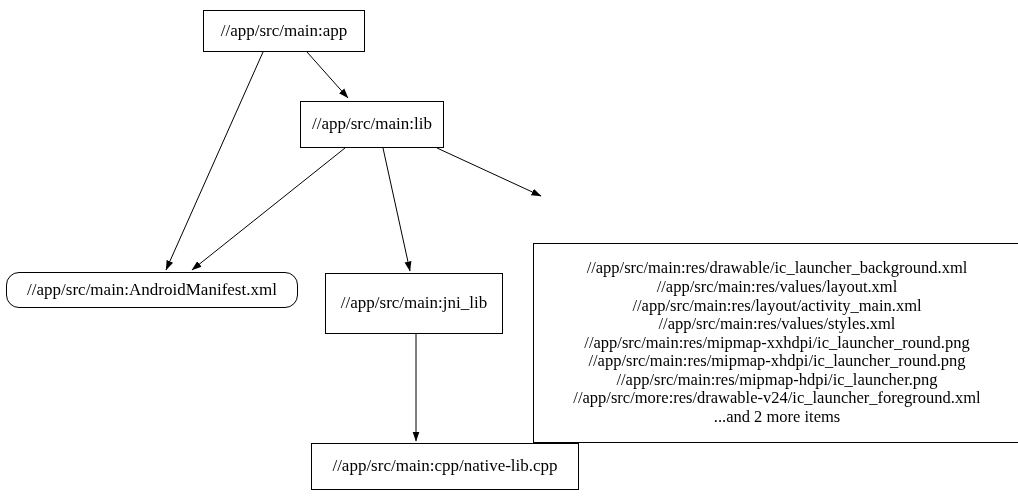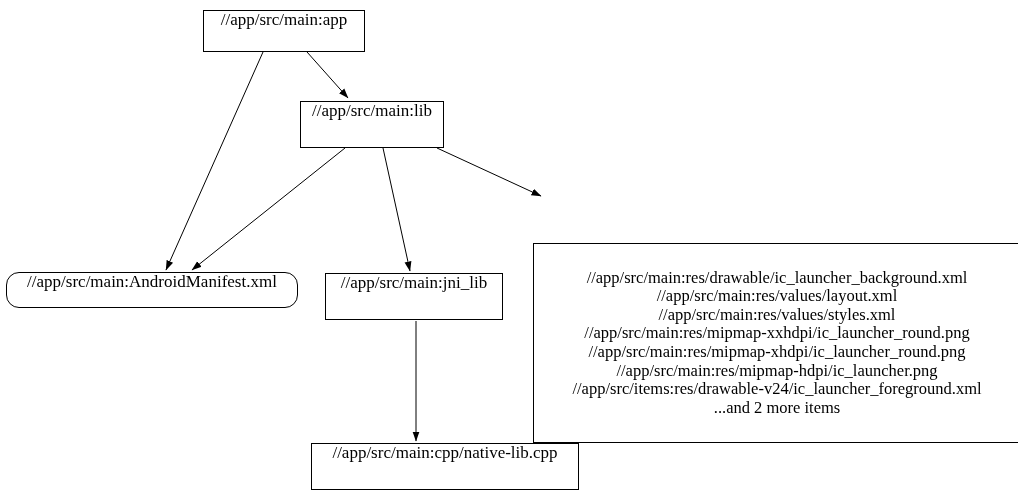--- a/index.html
+++ b/index.html
@@ -22,30 +22,31 @@
     top: 0;
     width: 1018px;
     height: 496px;
   }
   .node {
     position: absolute;
     box-sizing: border-box;
     border: 1px solid #000000;
     background: #ffffff;
     display: flex;
+    align-items: center;
     justify-content: center;
     text-align: center;
     font-size: 17px;
     line-height: 1.1;
     white-space: nowrap;
   }
   .node-app        { left: 203px; top: 10px;  width: 162px; height: 42px; }
   .node-lib        { left: 300px; top: 101px; width: 144px; height: 47px; }
   .node-manifest   { left: 6px;   top: 272px; width: 292px; height: 36px; border-radius: 13px; }
-  .node-jni-lib    { left: 325px; top: 273px; width: 178px; height: 47px; }
+  .node-jni-lib    { left: 325px; top: 273px; width: 178px; height: 61px; }
   .node-native-lib { left: 282px; top: 443px; width: 268px; height: 47px; margin-left: 29px; }
   .node-res-group  {
     left: 533px; top: 196px; width: 488px; height: 200px;
     flex-direction: column;
     font-size: 16.5px;
     line-height: 18.6px;
     margin-top: 47px;
   }
   .res-line {
     white-space: nowrap;
@@ -82,25 +83,26 @@
     <span>//app/src/main:AndroidManifest.xml</span>
   </div>
 
   <div class="node node-jni-lib">
     <span>//app/src/main:jni_lib</span>
   </div>
 
   <div class="node node-res-group">
     <div class="res-line">//app/src/main:res/drawable/ic_launcher_background.xml</div>
     <div class="res-line">//app/src/main:res/values/layout.xml</div>
+    <div class="res-line">//app/src/main:res/layout/activity_main.xml</div>
     <div class="res-line">//app/src/main:res/values/styles.xml</div>
     <div class="res-line">//app/src/main:res/mipmap-xxhdpi/ic_launcher_round.png</div>
     <div class="res-line">//app/src/main:res/mipmap-xhdpi/ic_launcher_round.png</div>
     <div class="res-line">//app/src/main:res/mipmap-hdpi/ic_launcher.png</div>
-    <div class="res-line">//app/src/items:res/drawable-v24/ic_launcher_foreground.xml</div>
+    <div class="res-line">//app/src/more:res/drawable-v24/ic_launcher_foreground.xml</div>
     <div class="res-line">...and 2 more items</div>
   </div>
 
   <div class="node node-native-lib">
     <span>//app/src/main:cpp/native-lib.cpp</span>
   </div>
 
 </div>
 
 </body></html>

